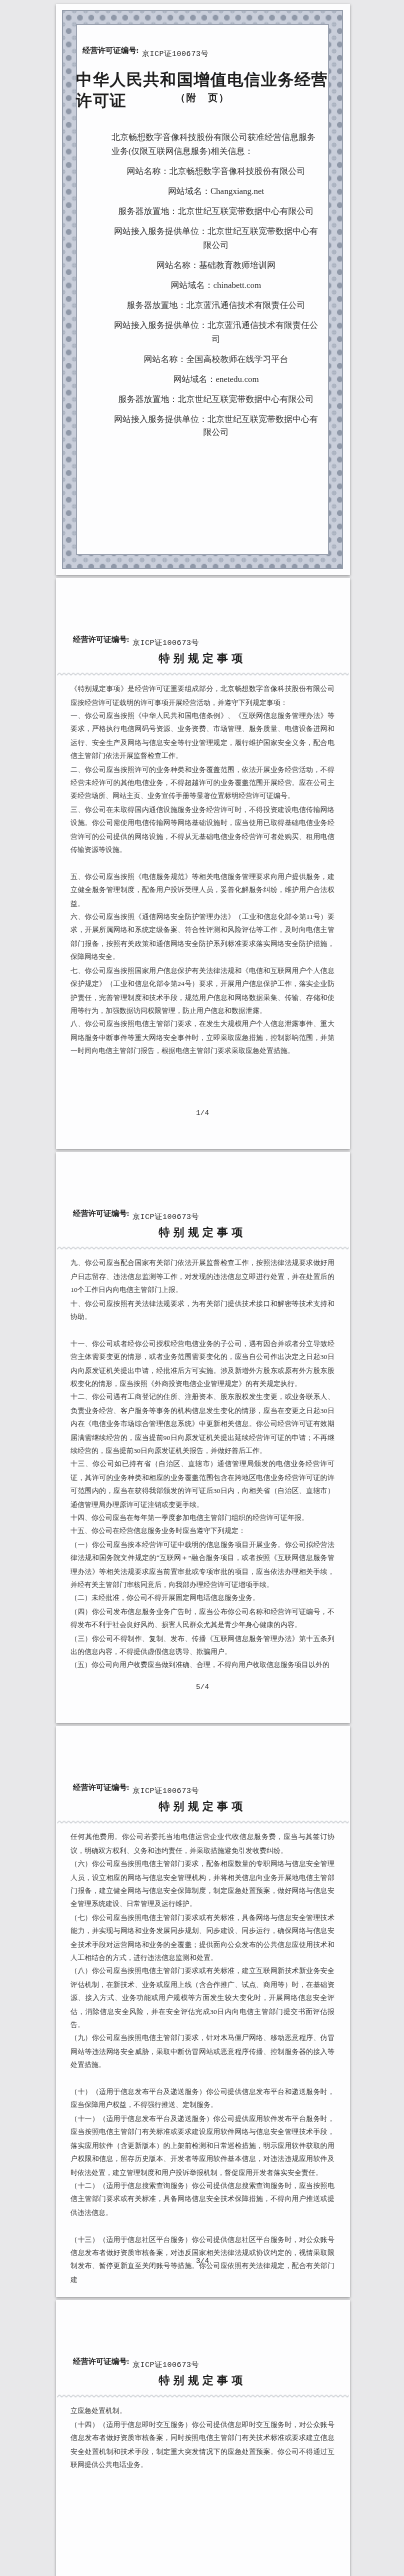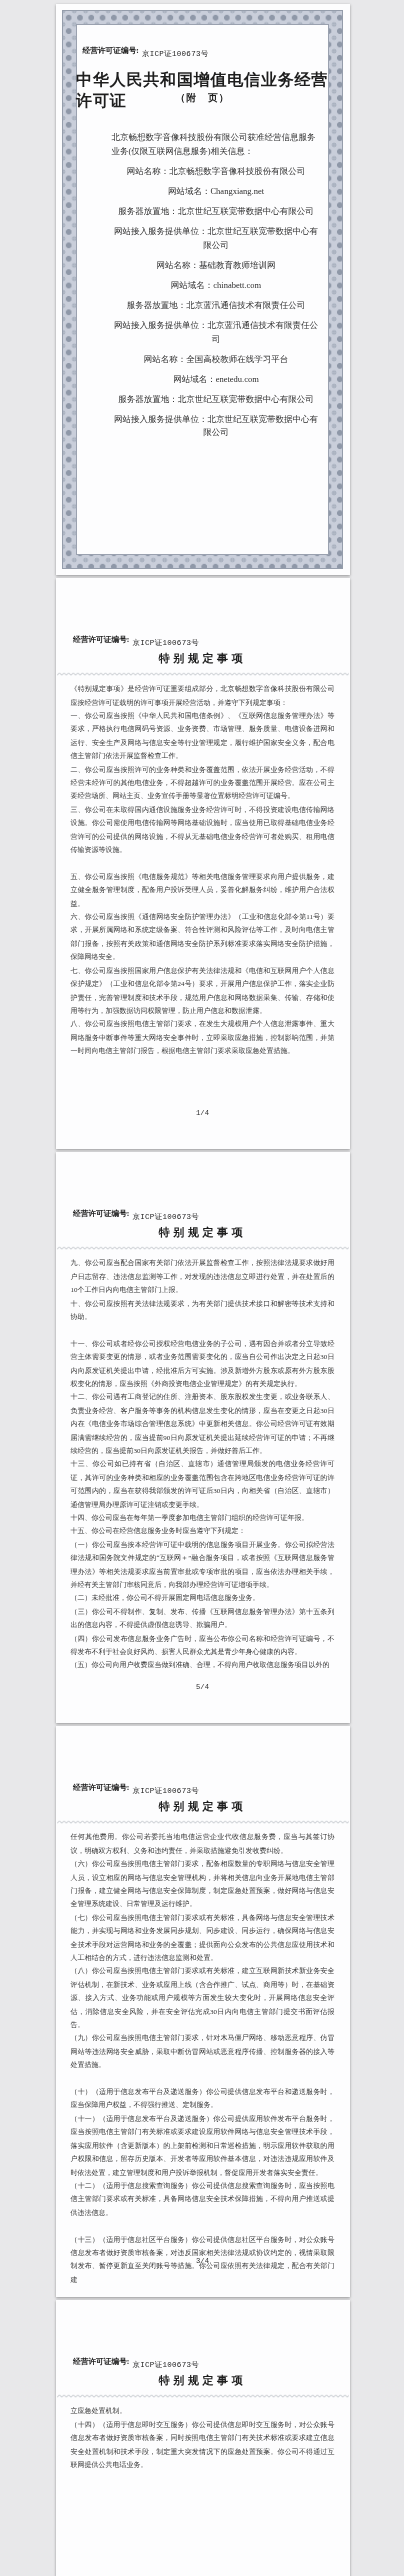--- a/index.html
+++ b/index.html
@@ -128,22 +128,22 @@
         <div class="sp-body">
           <p>九、你公司应当配合国家有关部门依法开展监督检查工作，按照法律法规要求做好用户日志留存、违法信息监测等工作，对发现的违法信息立即进行处置，并在处置后的10个工作日内向电信主管部门上报。</p>
           <p class="gap">十、你公司应按照有关法律法规要求，为有关部门提供技术接口和解密等技术支持和协助。</p>
           <p>十一、你公司或者经你公司授权经营电信业务的子公司，遇有因合并或者分立导致经营主体需要变更的情形，或者业务范围需要变化的，应当自公司作出决定之日起30日内向原发证机关提出申请，经批准后方可实施。涉及新增外方股东或原有外方股东股权变化的情形，应当按照《外商投资电信企业管理规定》的有关规定执行。</p>
           <p>十二、你公司遇有工商登记的住所、注册资本、股东股权发生变更，或业务联系人、负责业务经营、客户服务等事务的机构信息发生变化的情形，应当在变更之日起30日内在《电信业务市场综合管理信息系统》中更新相关信息。你公司经营许可证有效期届满需继续经营的，应当提前90日向原发证机关提出延续经营许可证的申请；不再继续经营的，应当提前30日向原发证机关报告，并做好善后工作。</p>
           <p>十三、你公司如已持有省（自治区、直辖市）通信管理局颁发的电信业务经营许可证，其许可的业务种类和相应的业务覆盖范围包含在跨地区电信业务经营许可证的许可范围内的，应当在获得我部颁发的许可证后30日内，向相关省（自治区、直辖市）通信管理局办理原许可证注销或变更手续。</p>
           <p>十四、你公司应当在每年第一季度参加电信主管部门组织的经营许可证年报。</p>
           <p>十五、你公司在经营信息服务业务时应当遵守下列规定：</p>
           <p>（一）你公司应当按本经营许可证中载明的信息服务项目开展业务。你公司拟经营法律法规和国务院文件规定的“互联网＋”融合服务项目，或者按照《互联网信息服务管理办法》等相关法规要求应当前置审批或专项审批的项目，应当依法办理相关手续，并经有关主管部门审核同意后，向我部办理经营许可证增项手续。</p>
           <p>（二）未经批准，你公司不得开展固定网电话信息服务业务。</p>
+          <p>（四）你公司发布信息服务业务广告时，应当公布你公司名称和经营许可证编号，不得发布不利于社会良好风尚、损害人民群众尤其是青少年身心健康的内容。</p>
           <p>（三）你公司不得制作、复制、发布、传播《互联网信息服务管理办法》第十五条列出的信息内容，不得提供虚假信息诱导、欺骗用户。</p>
-          <p>（四）你公司发布信息服务业务广告时，应当公布你公司名称和经营许可证编号，不得发布不利于社会良好风尚、损害人民群众尤其是青少年身心健康的内容。</p>
           <p>（五）你公司向用户收费应当做到准确、合理，不得向用户收取信息服务项目以外的</p>
         </div>
         <div class="sp-footer">5/4</div>
       </section>
       <section class="page">
         <div class="hdr sp-hdr"><span class="hdr-label">经营许可证编号:</span><span class="hdr-no">京ICP证100673号</span></div>
         <h2 class="sp-title">特别规定事项</h2>
         <svg class="divider" viewBox="0 0 570 8" width="294" height="4.1">
           <rect width="100%" height="8" fill="url(#zz)"></rect>
         </svg>

